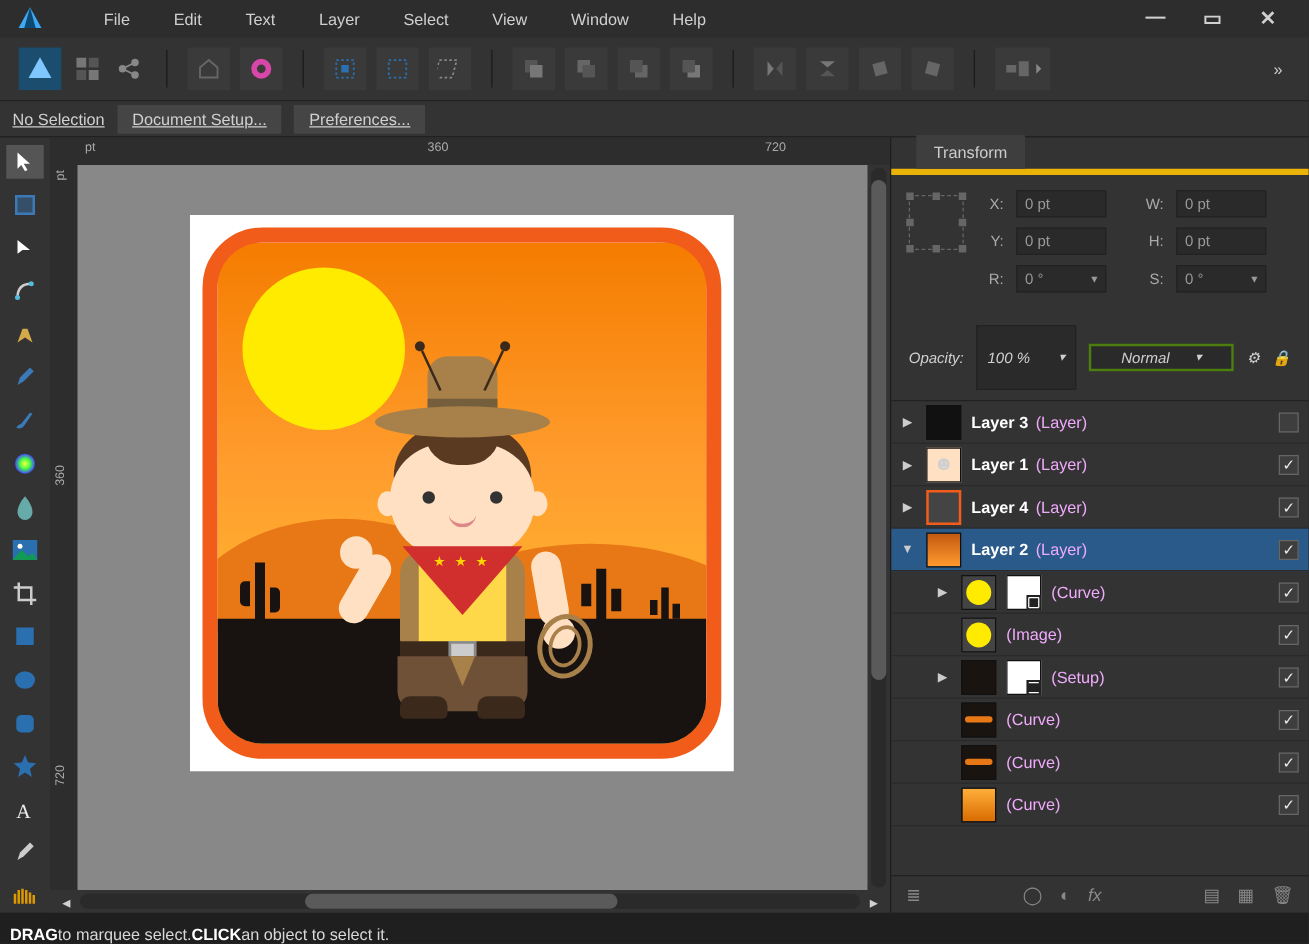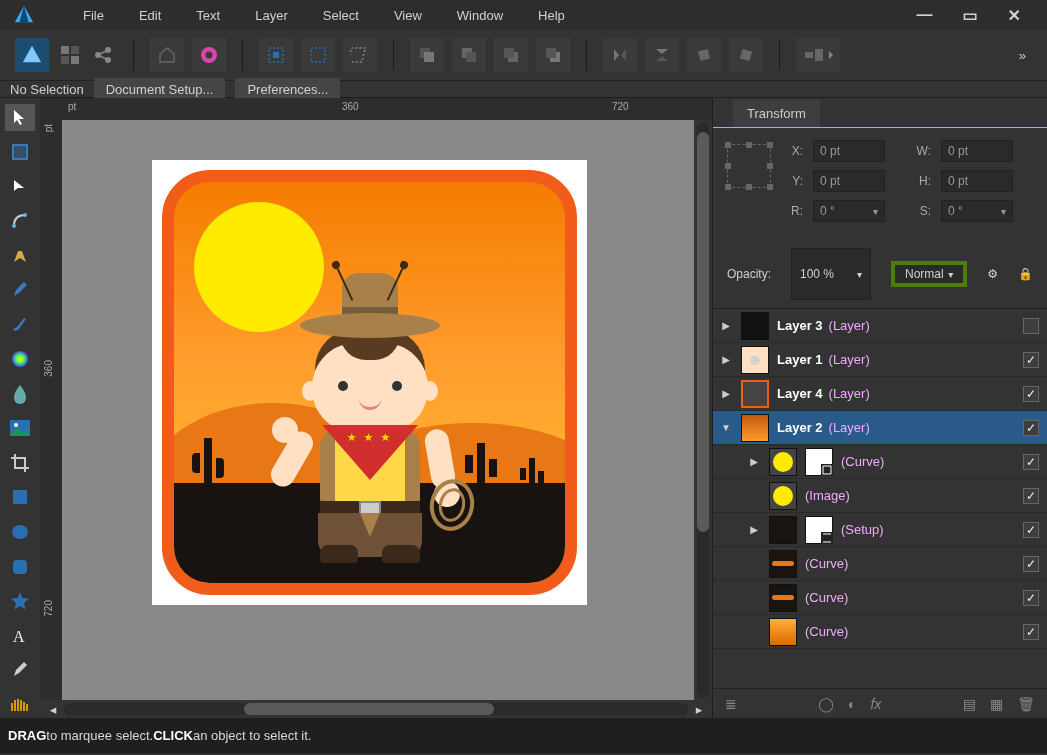--- a/index.html
+++ b/index.html
@@ -49,25 +49,26 @@
 }
 .tb-icon.affinity {
   background: #1a4d6e;
 }
 .tb-persona { width: 26px; height: 26px; display:flex; align-items:center; justify-content:center; }
 .tb-sep { width: 1px; height: 30px; background: #1a1a1a; margin: 0 8px; }
 .tb-spacer { flex: 1; }
 .chevron-more { color: #ccc; cursor: pointer; padding: 0 6px; }
 
 .contextbar {
-  height: 18px;
+  height: 30px;
   background: #333;
   border-top: 1px solid #222;
   display: flex; align-items: center; padding: 0 10px; gap: 10px;
   border-bottom: 1px solid #1d1d1d;
+  text-decoration: underline;
 }
 .context-btn {
   background: #454545; padding: 4px 12px; cursor: pointer;
 }
 
 .main-area {
   display: flex;
   height: calc(755px - 30px - 50px - 30px - 25px);
 }
 .tool-strip {
@@ -199,34 +200,34 @@
 .scrollbar-h { height:18px; background:#333; display:flex; align-items:center; padding:0 2px; }
 .sb-track { flex:1; height:12px; background:#2a2a2a; position:relative; border-radius:6px; }
 .sb-thumb { position:absolute; height:12px; background:#5a5a5a; border-radius:6px; }
 .scrollbar-v { width:18px; background:#333; display:flex; flex-direction:column; align-items:center; padding:2px 0; }
 .panels {
   width: 335px;
   background: #333;
   display:flex; flex-direction:column;
   border-left: 1px solid #1d1d1d;
 }
-.panel-tab-row { display:flex; height:30px; align-items:flex-end; border-bottom:1px solid #eab308; padding-left:20px; gap:0; }
+.panel-tab-row { display:flex; height:30px; align-items:flex-end; border-bottom:5px solid #eab308; padding-left:20px; gap:0; }
 .panel-tab { padding:6px 14px; color:#ccc; cursor:pointer; }
 .panel-tab.active { background:#3e3e3e; }
 .transform-panel { padding:12px 14px 18px; display:flex; gap:16px; }
 .tf-box { width:44px; height:44px; border:1px dashed #666; position:relative; margin-top:4px; }
 .tf-handle { position:absolute; width:6px; height:6px; background:#666; }
 .tf-fields { flex:1; display:grid; grid-template-columns: 16px 1fr 16px 1fr; gap:8px 10px; align-items:center; font-size:12px; }
 .tf-lbl { color:#aaa; text-align:right; }
 .tf-input { background:#2a2a2a; border:1px solid #222; color:#999; height:22px; padding:0 6px; width:72px; display:flex; align-items:center; }
 .tf-input.drop::after { content:'▾'; margin-left:auto; font-size:10px; }
 
-.layers-header-row { display:flex; align-items:center; padding:8px 14px; gap:20px; font-size:12px; border-bottom:1px solid #222; }
+.layers-header-row { display:flex; align-items:center; padding:8px 14px; gap:10px; font-size:12px; border-bottom:1px solid #222;font-style:italic; }
 .op-input { background:#2a2a2a; border:1px solid #222; padding:18px 8px; width:80px; display:flex; align-items:center; justify-content:space-between; }
-.blend-input { background:#2a2a2a; border:4px solid #4d7c0f; padding:2px 10px; flex:1; display:flex; align-items:center; justify-content:space-between; }
+.blend-input { background:#2a2a2a; border:2px solid #4d7c0f; padding:2px 24px; flex:1; display:flex; align-items:center; justify-content:space-between; }
 .gear { cursor:pointer; }
 .lock { cursor:pointer; }
 
 .layers-list { flex:1; overflow:auto; }
 .layer-row { display:flex; align-items:center; height:34px; padding:0 8px 0 6px; gap:8px; border-bottom:1px solid #2a2a2a; }
 .layer-row.selected { background:#2a5a8a; }
 .layer-arrow { width:14px; text-align:center; cursor:pointer; font-size:10px; color:#ccc; }
 .layer-thumb { width:28px; height:28px; background:#444; border:1px solid #111; display:flex; align-items:center; justify-content:center; font-size:10px; }
 .layer-name { flex:1; display:flex; gap:6px; align-items:baseline; }
 .layer-name b { font-weight:600; color:#fff; }

